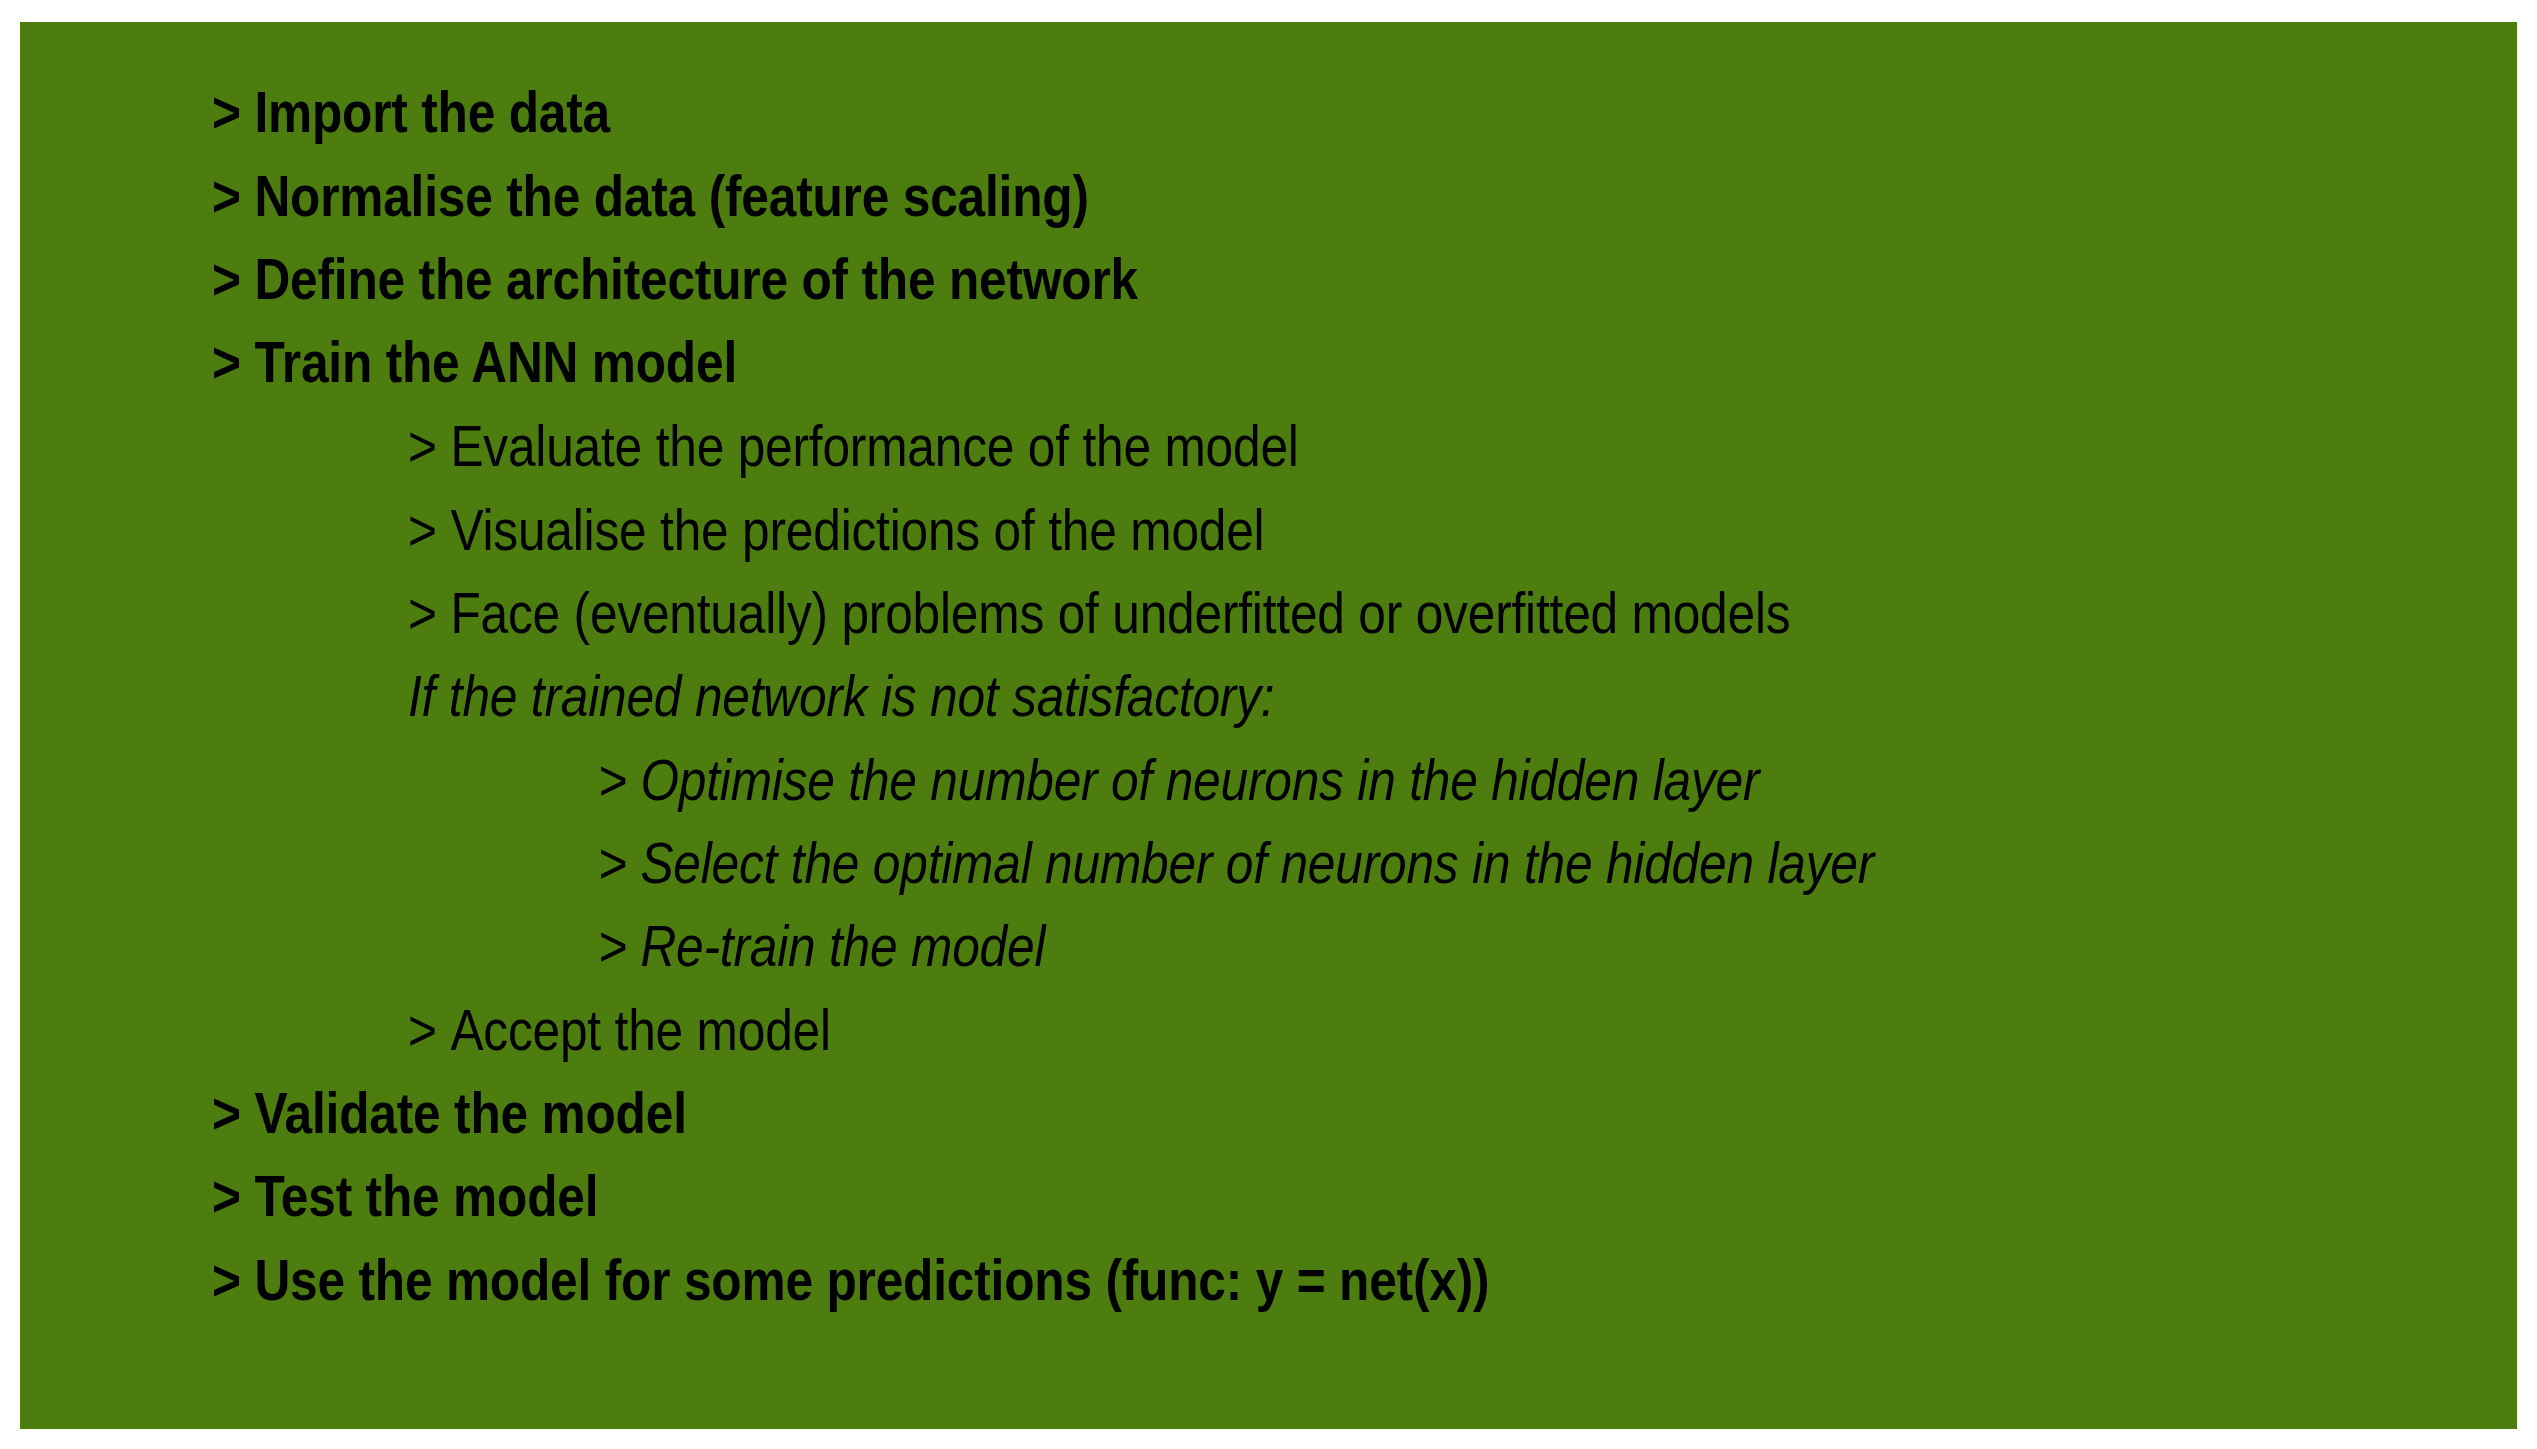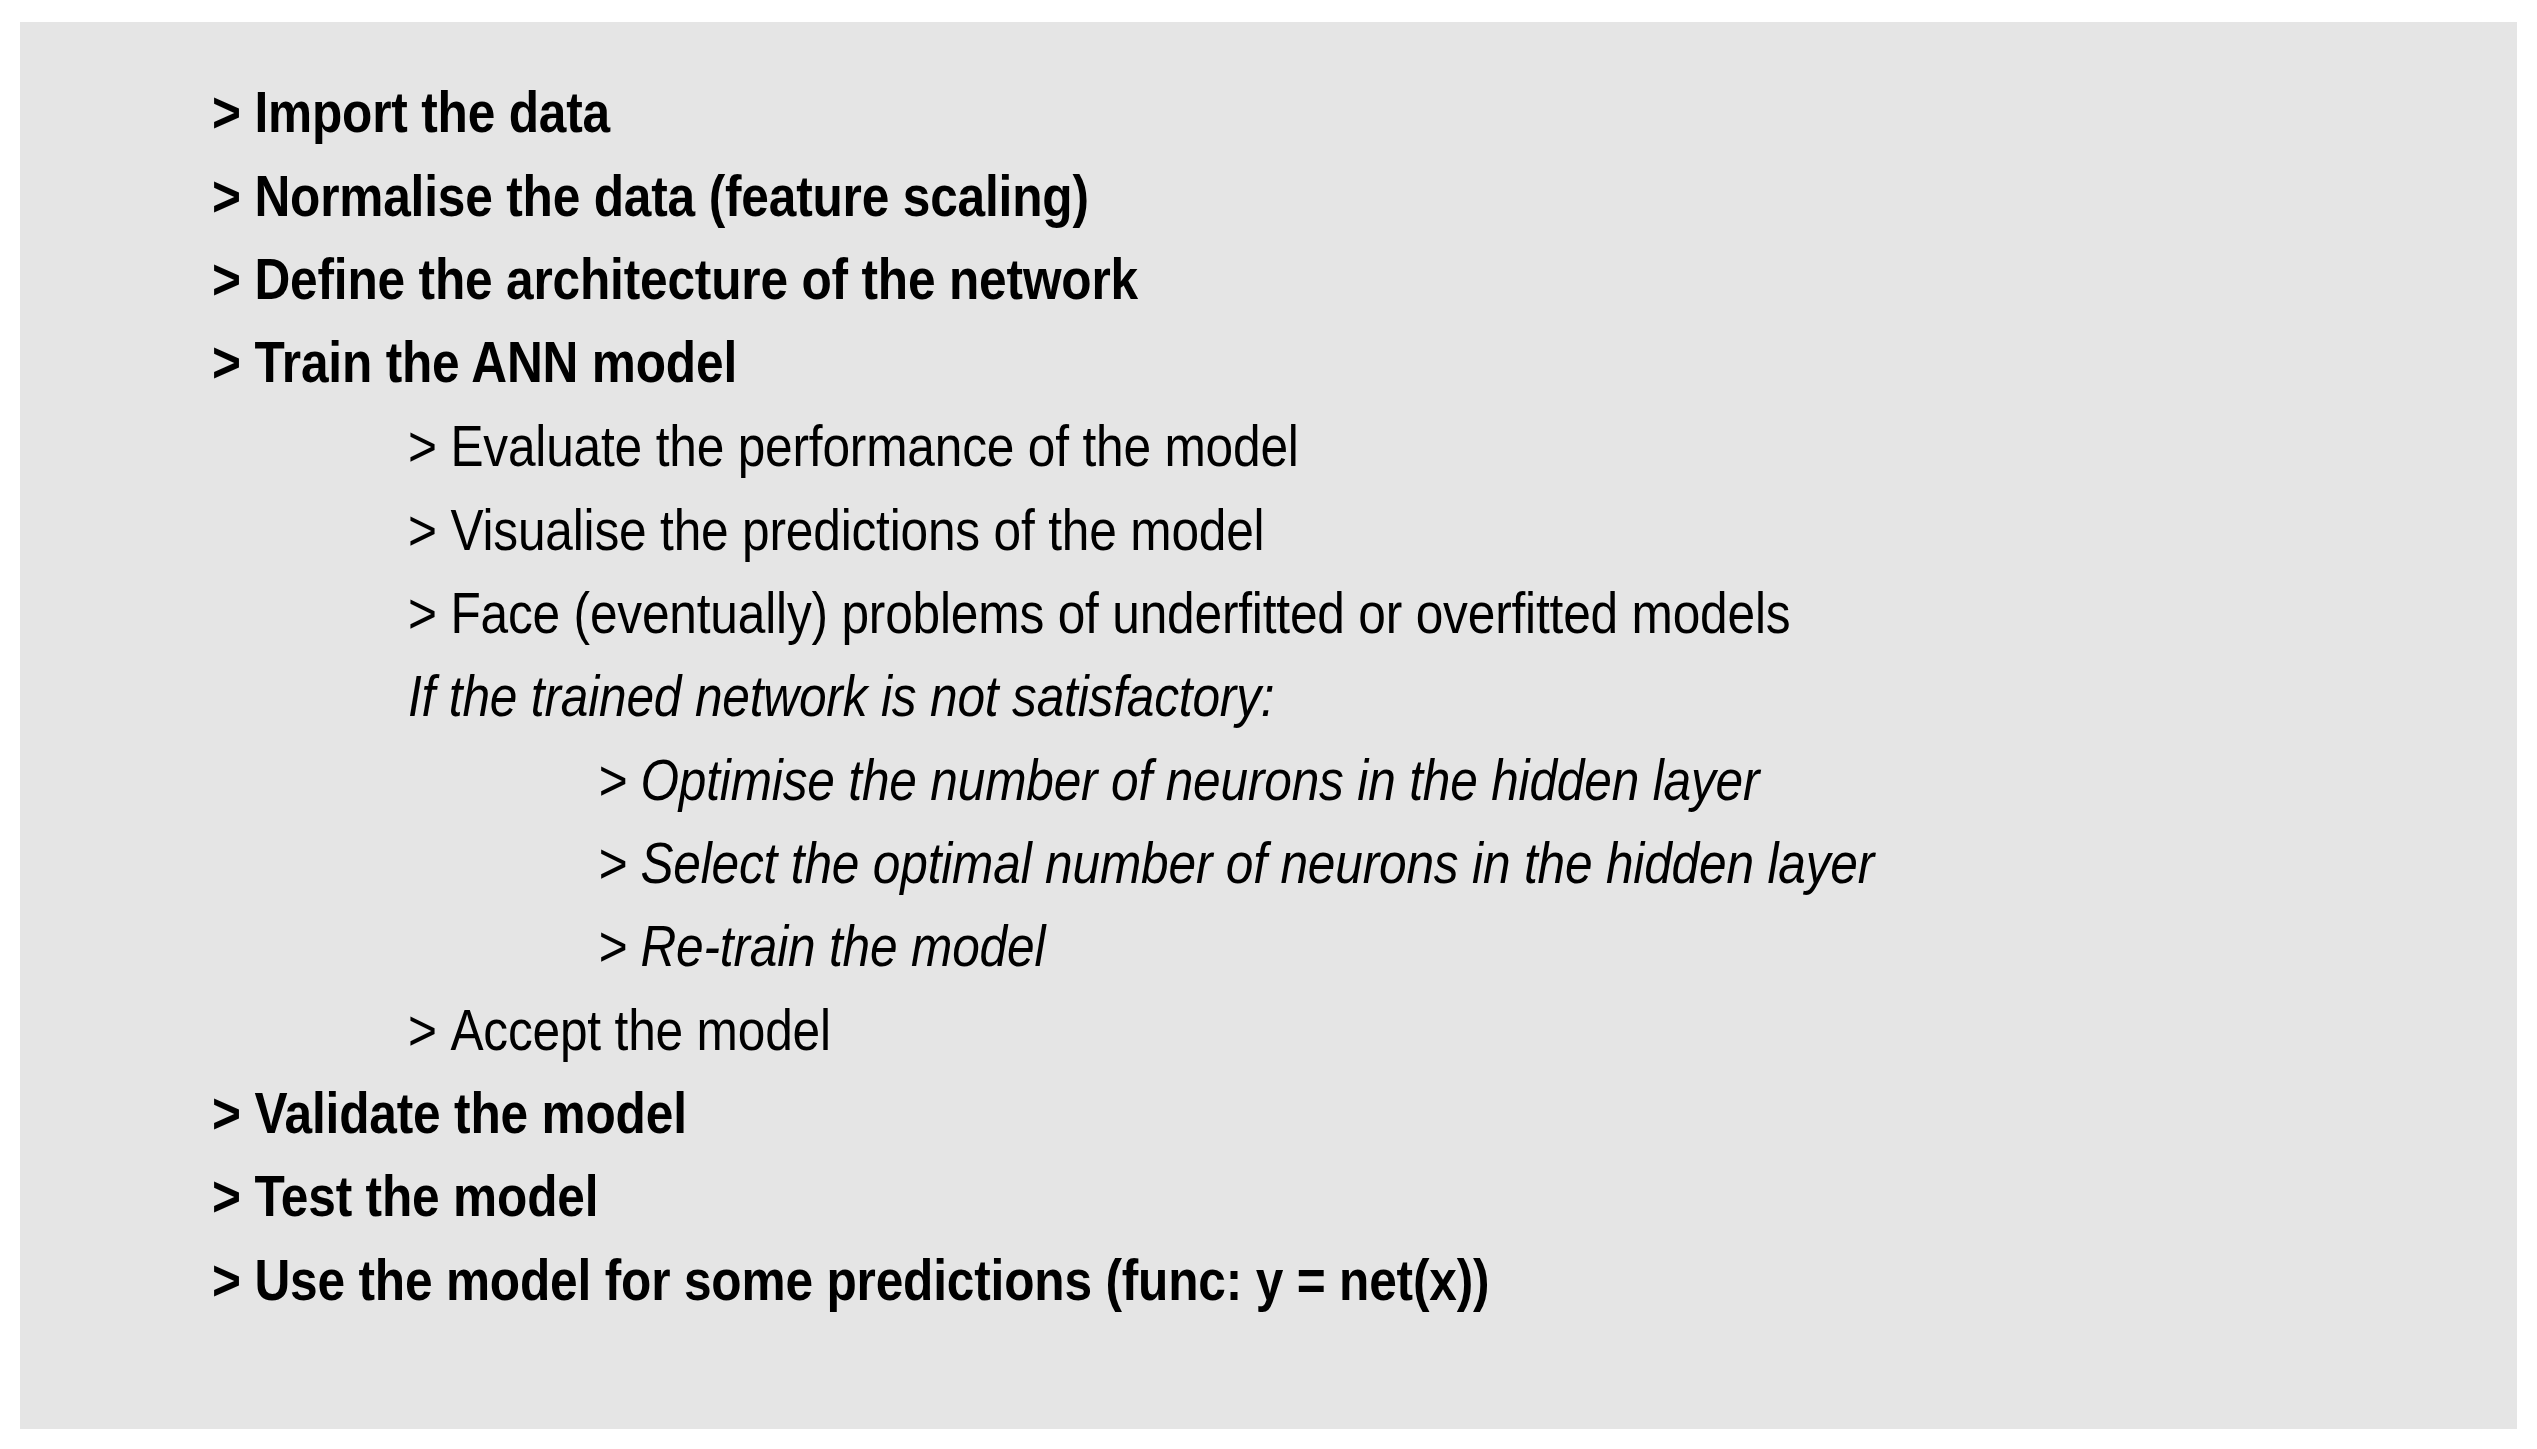--- a/index.html
+++ b/index.html
@@ -48,21 +48,21 @@
   .w-normal { font-weight: 400; }
   .s-italic { font-style: italic; }
   .s-normal { font-style: normal; }
 
   .marker { display: inline; }
   .label  { display: inline; }
 </style>
 </head>
 <body style="background: rgb(255, 255, 255);">
 
-<div id="slide" style="background: #e5e5e5;">
+<div id="slide" style="background: #4d7c0f;">
   <div id="outline-list">
       <div class="outline-line lvl-1 w-bold s-normal" style="top: 61px; color: rgb(0, 0, 0);"><span class="marker">&gt;</span>&nbsp;<span class="label">Import the data</span></div>
       <div class="outline-line lvl-1 w-bold s-normal" style="top: 145px; color: rgb(0, 0, 0);"><span class="marker">&gt;</span>&nbsp;<span class="label">Normalise the data (feature scaling)</span></div>
       <div class="outline-line lvl-1 w-bold s-normal" style="top: 228px; color: rgb(0, 0, 0);"><span class="marker">&gt;</span>&nbsp;<span class="label">Define the architecture of the network</span></div>
       <div class="outline-line lvl-1 w-bold s-normal" style="top: 311px; color: rgb(0, 0, 0);"><span class="marker">&gt;</span>&nbsp;<span class="label">Train the ANN model</span></div>
       <div class="outline-line lvl-2 w-normal s-normal" style="top: 395px; color: rgb(0, 0, 0);"><span class="marker">&gt;</span>&nbsp;<span class="label">Evaluate the performance of the model</span></div>
       <div class="outline-line lvl-2 w-normal s-normal" style="top: 479px; color: rgb(0, 0, 0);"><span class="marker">&gt;</span>&nbsp;<span class="label">Visualise the predictions of the model</span></div>
       <div class="outline-line lvl-2 w-normal s-normal" style="top: 562px; color: rgb(0, 0, 0);"><span class="marker">&gt;</span>&nbsp;<span class="label">Face (eventually) problems of underfitted or overfitted models</span></div>
       <div class="outline-line lvl-2 w-normal s-italic" style="top: 645px; color: rgb(0, 0, 0);"><span class="label">If the trained network is not satisfactory:</span></div>
       <div class="outline-line lvl-3 w-normal s-italic" style="top: 729px; color: rgb(0, 0, 0);"><span class="marker">&gt;</span>&nbsp;<span class="label">Optimise the number of neurons in the hidden layer</span></div>

